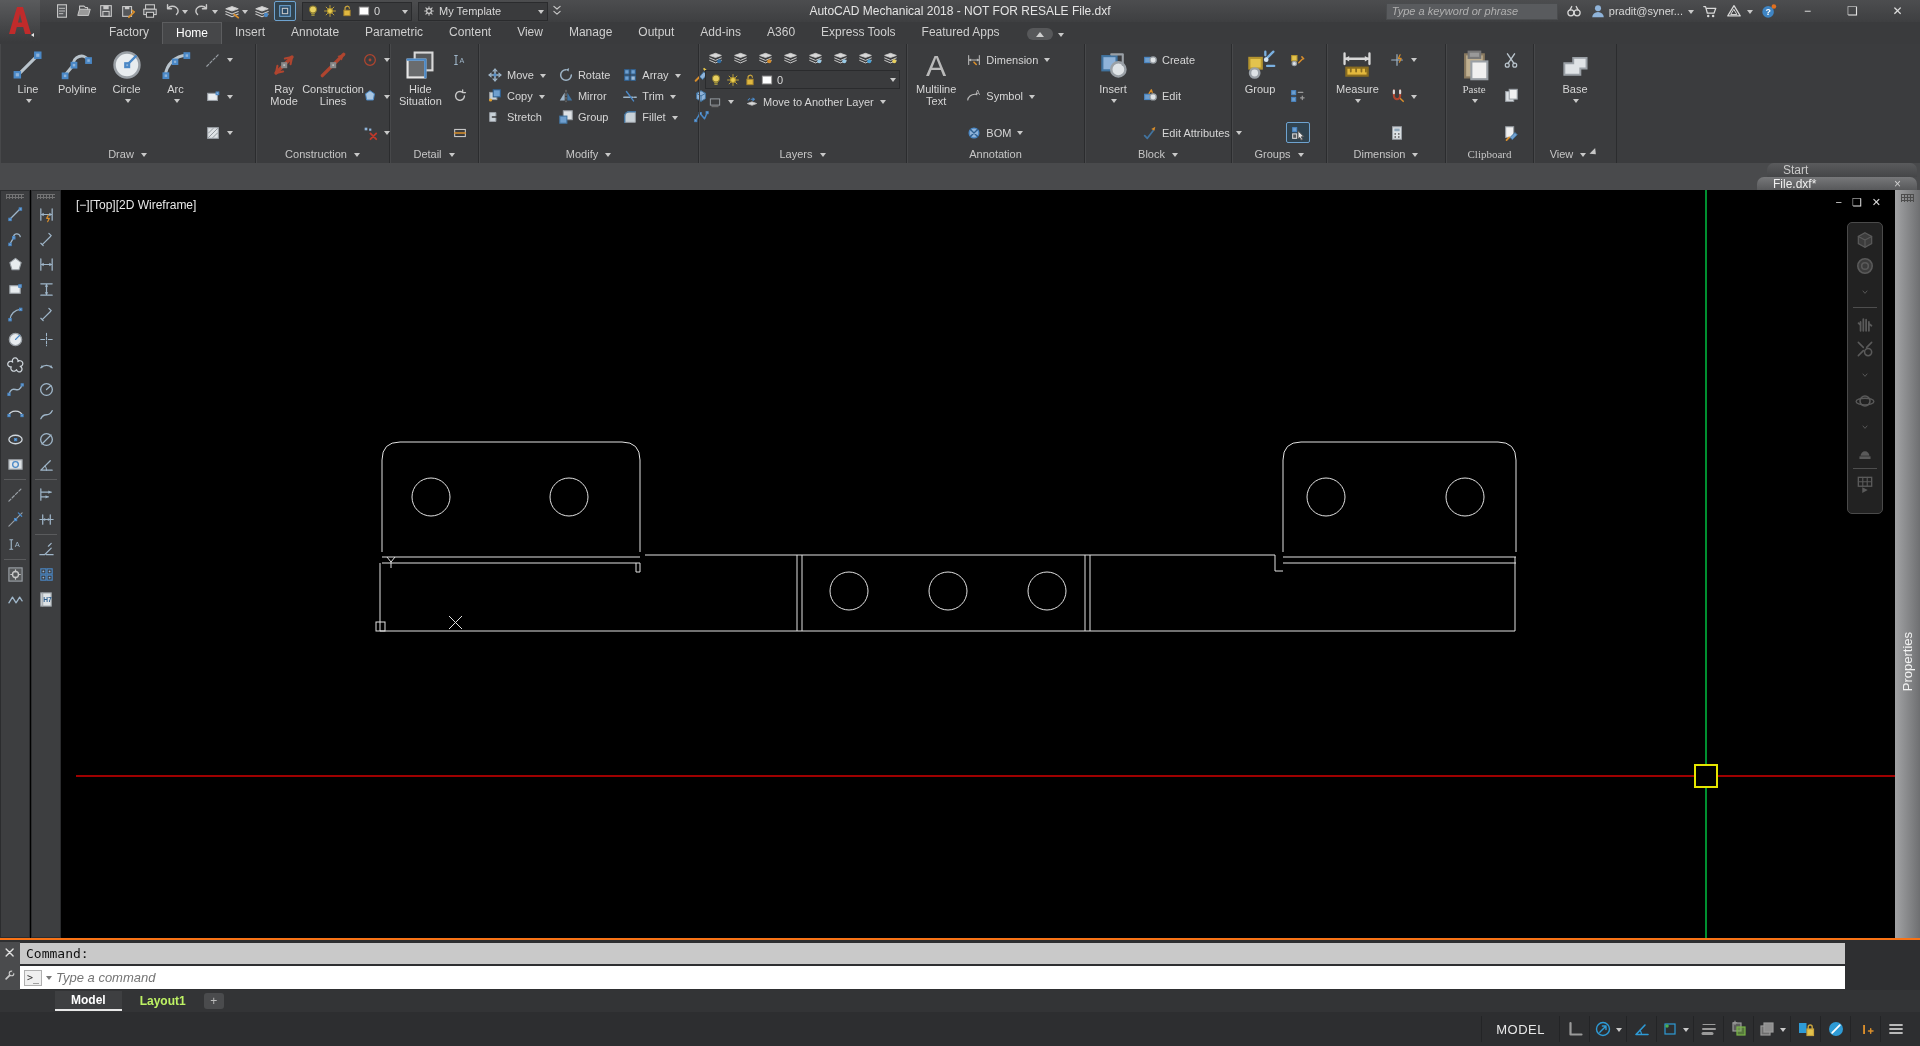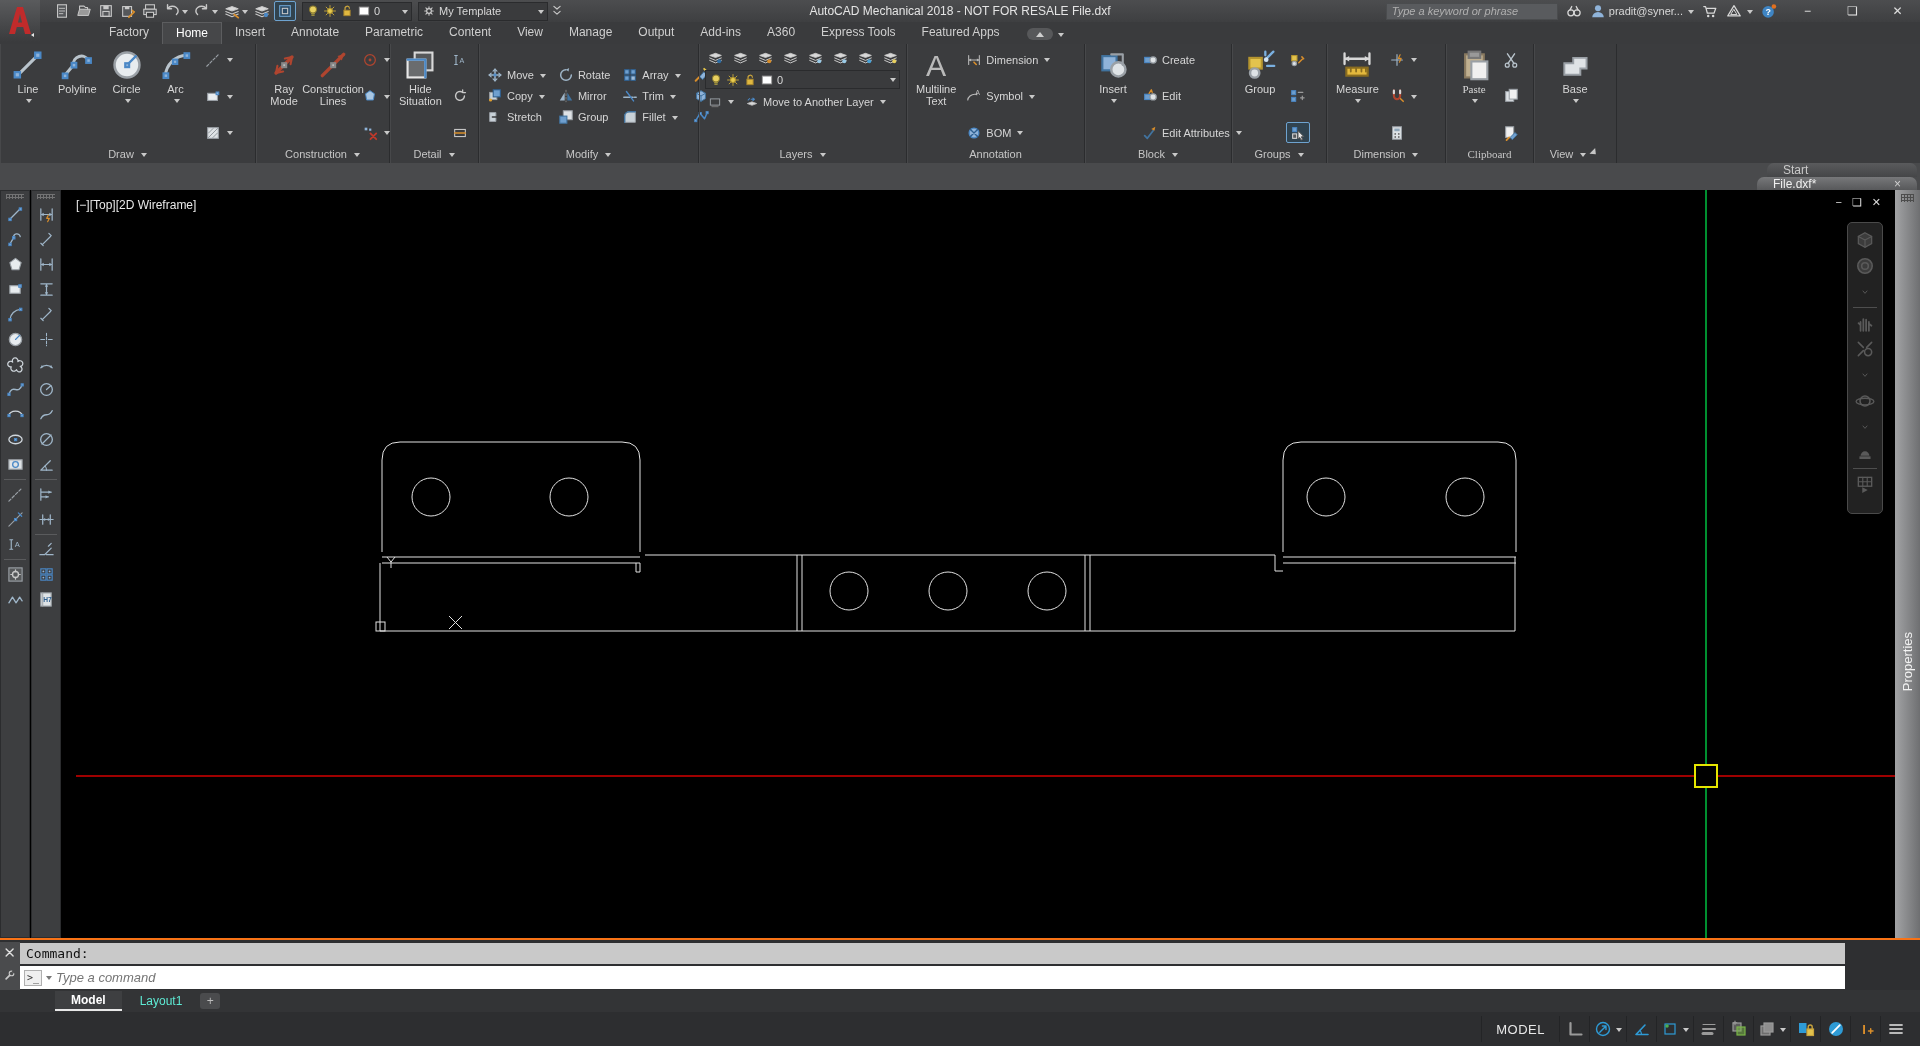--- a/index.html
+++ b/index.html
@@ -106,21 +106,21 @@
     display:flex; align-items:center; padding-left:4px; gap:4px; }
   #cmdprompt { width:18px; height:16px; background:#efefef; border:1px solid #b0b0b0; display:flex;
     align-items:center; justify-content:center; font-family:"DejaVu Sans Mono",monospace; font-size:10px; color:#333; }
   .cv-dark { width:0;height:0;border:3px solid transparent;border-top:4px solid #777; margin-top:3px; }
   #cmdinput { flex:1; border:none; outline:none; font-style:italic; font-size:13px; color:#888;
     font-family:"Liberation Sans",sans-serif; background:transparent; }
 
   
   #layouttabs { position:absolute; top:990px; left:0; width:1920px; height:22px; background:#333436;
     display:flex; align-items:center; padding-left:55px; gap:2px; }
-  .ltab { padding:2px 16px; font-size:12px; color:#5eead4; }
+  .ltab { padding:2px 16px; font-size:12px; color:#bef264;font-weight:bold; }
   .ltab.active { color:#ffffff; font-weight:bold; background:#3e3f41; border-bottom:2px solid #e8e8e8; }
   .lplus { width:20px; height:16px; background:#4a4b4d; border-radius:3px; color:#bcbcbc;
     display:flex; align-items:center; justify-content:center; }
 
   
   #statusbar { position:absolute; top:1012px; left:0; width:1920px; height:34px; background:#2d2e30;
     display:flex; align-items:center; justify-content:flex-end; padding-right:10px; }
   .sbtn { height:26px; min-width:30px; display:flex; align-items:center; justify-content:center;
     border-left:1px solid #232426; padding:0 4px; gap:2px; }
   #modelbtn { color:#e8e8e8; font-size:13px; padding:0 10px; letter-spacing:.5px; }

